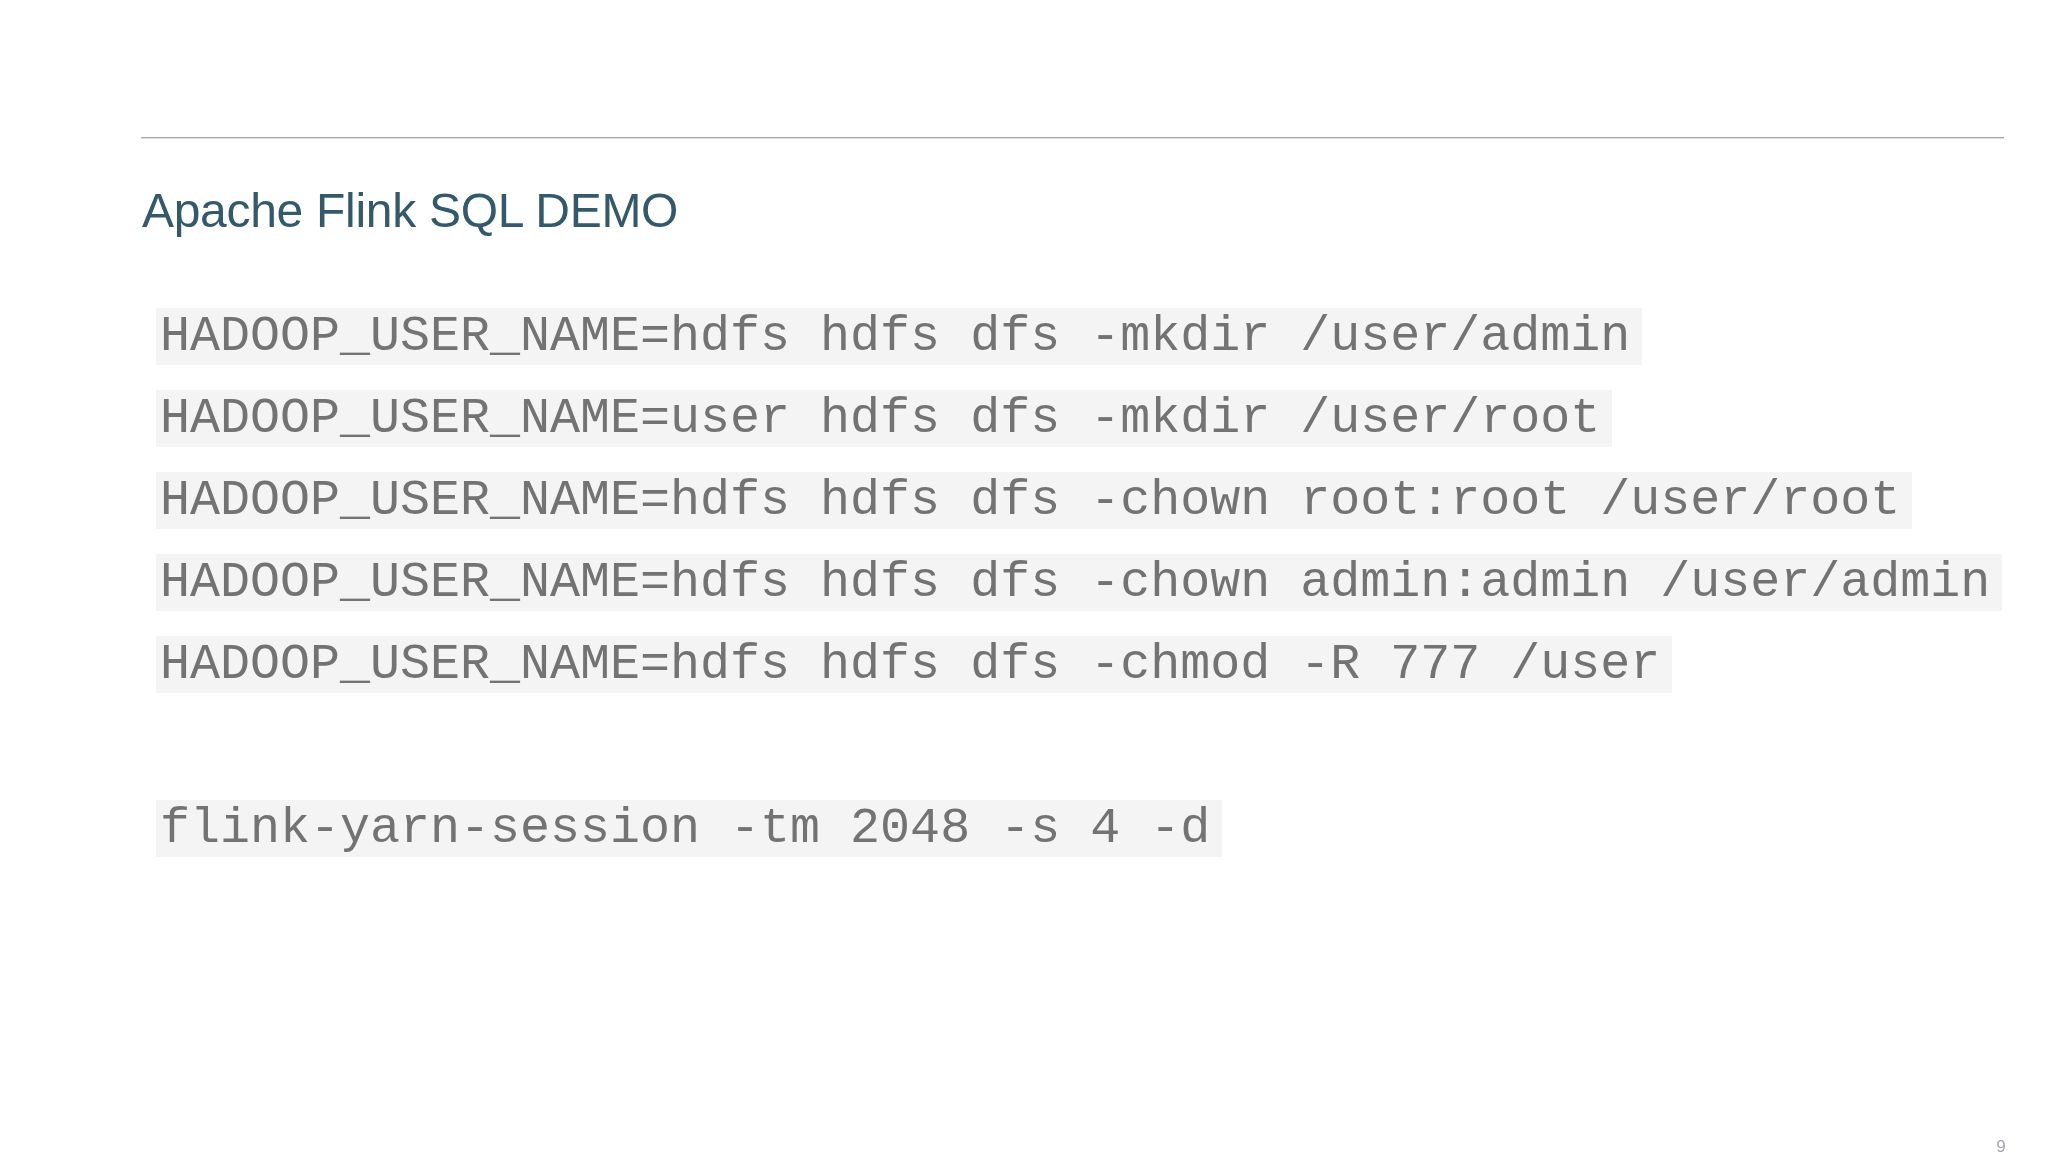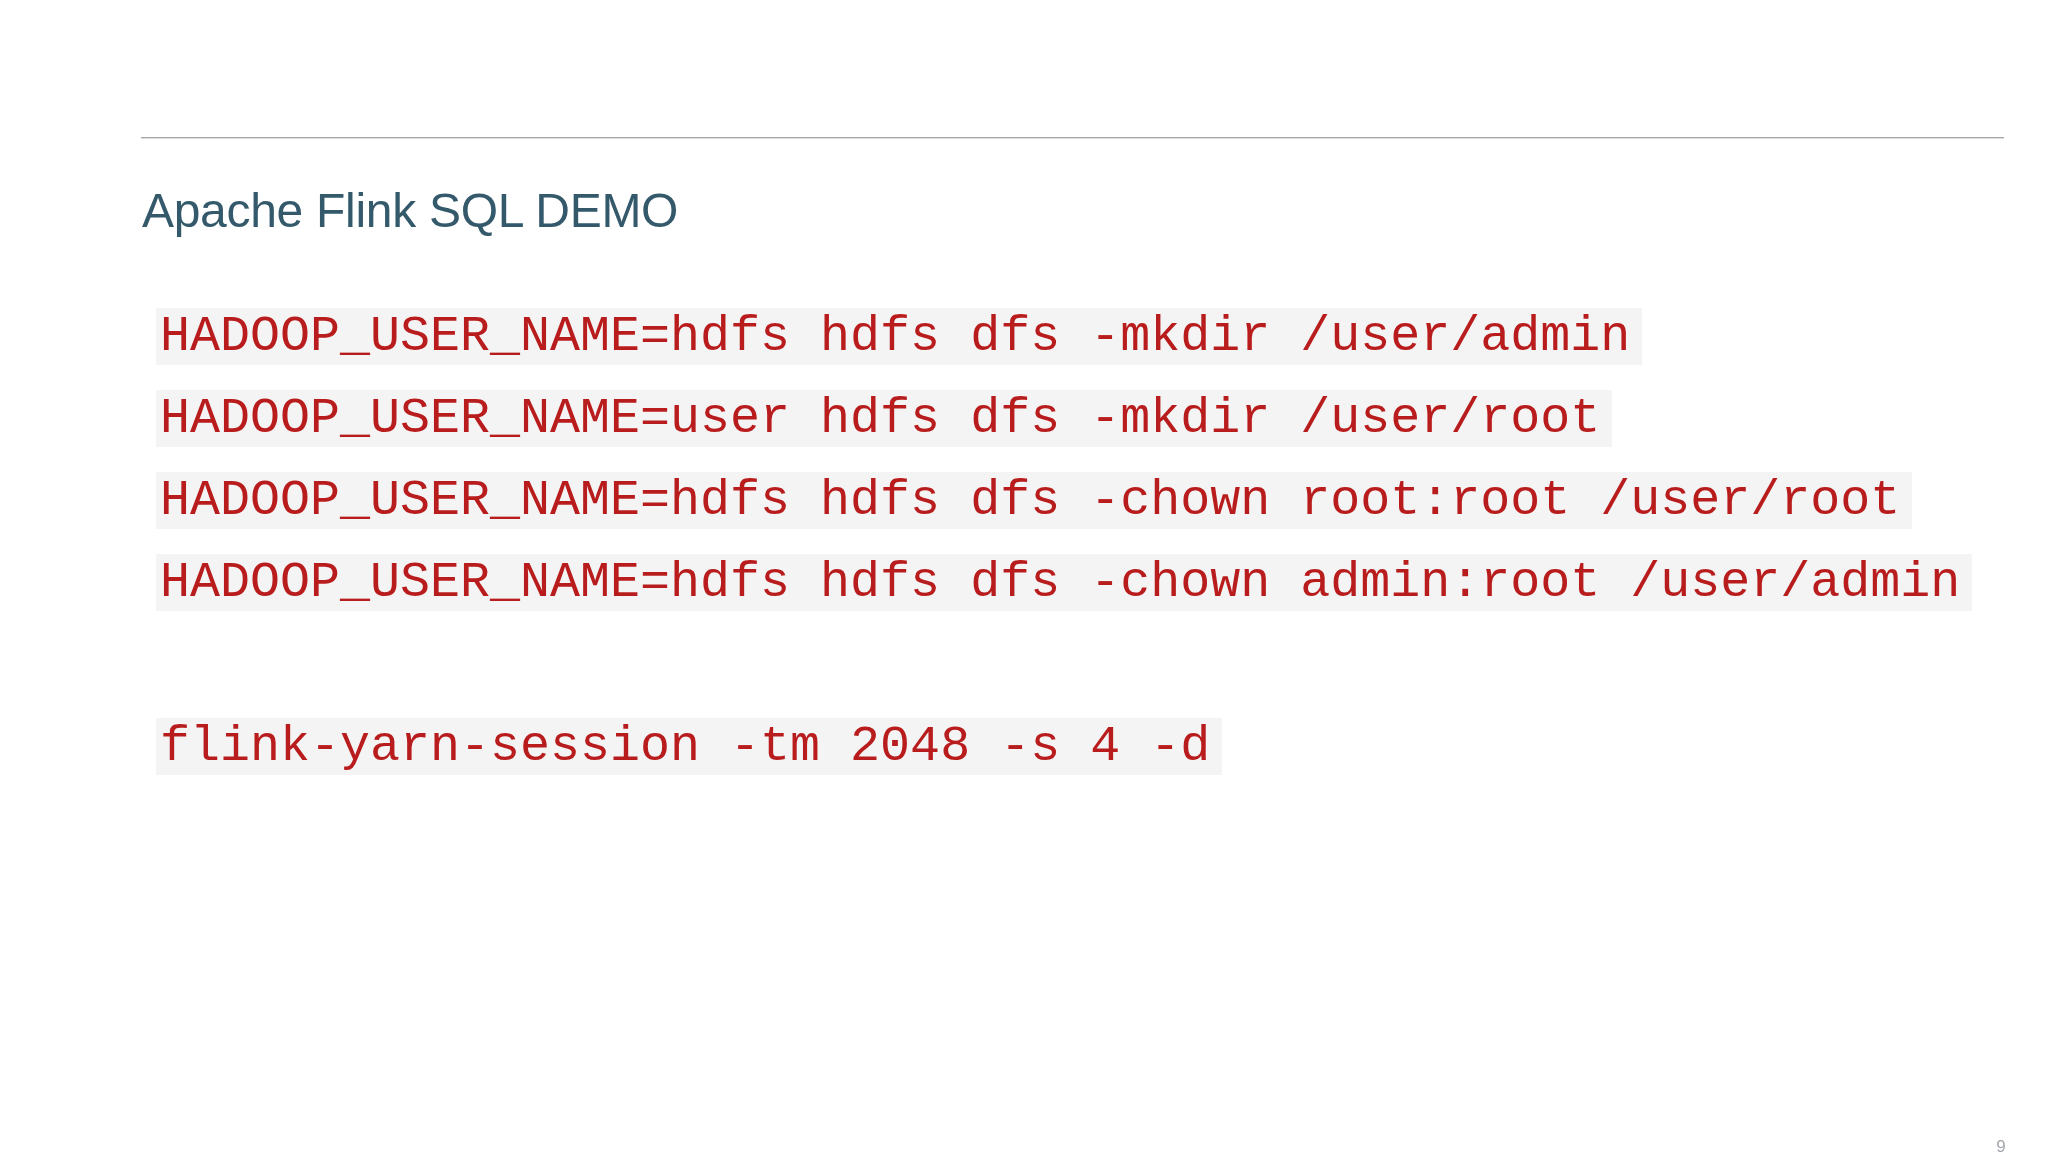--- a/index.html
+++ b/index.html
@@ -29,21 +29,21 @@
     letter-spacing: -0.3px;
     color: #33596b;
     white-space: nowrap;
     line-height: 64px;
   }
   .code-block {
     position: absolute;
     left: 84px; top: 242px;
     font-family: "Liberation Mono", monospace;
     font-size: 50px;
-    color: #b91c1c;
+    color: #737373;
     white-space: nowrap;
   }
   .code-line {
     height: 70px;
     line-height: 70px;
   }
   .code-highlight {
     background: #f4f4f4;
     padding: 0 12px 0 4px;
     display: inline;
@@ -63,21 +63,22 @@
 <div class="slide">
 
   <div class="top-rule"></div>
 
   <h1 class="page-title">Apache Flink SQL DEMO</h1>
 
   <div class="code-block">
       <div class="code-line"><span class="code-highlight">HADOOP_USER_NAME=hdfs hdfs dfs -mkdir /user/admin</span></div>
       <div class="code-line"><span class="code-highlight">HADOOP_USER_NAME=user hdfs dfs -mkdir /user/root</span></div>
       <div class="code-line"><span class="code-highlight">HADOOP_USER_NAME=hdfs hdfs dfs -chown root:root /user/root</span></div>
-      <div class="code-line"><span class="code-highlight">HADOOP_USER_NAME=hdfs hdfs dfs -chown admin:root /user/admin</span></div>
+      <div class="code-line"><span class="code-highlight">HADOOP_USER_NAME=hdfs hdfs dfs -chown admin:admin /user/admin</span></div>
+      <div class="code-line"><span class="code-highlight">HADOOP_USER_NAME=hdfs hdfs dfs -chmod -R 777 /user</span></div>
       <div class="code-line"></div>
       <div class="code-line"><span class="code-highlight">flink-yarn-session -tm 2048 -s 4 -d</span></div>
       <div class="code-line"></div>
     </div>
 
   <div class="page-number">9</div>
 
 </div>
 
 </body></html>

